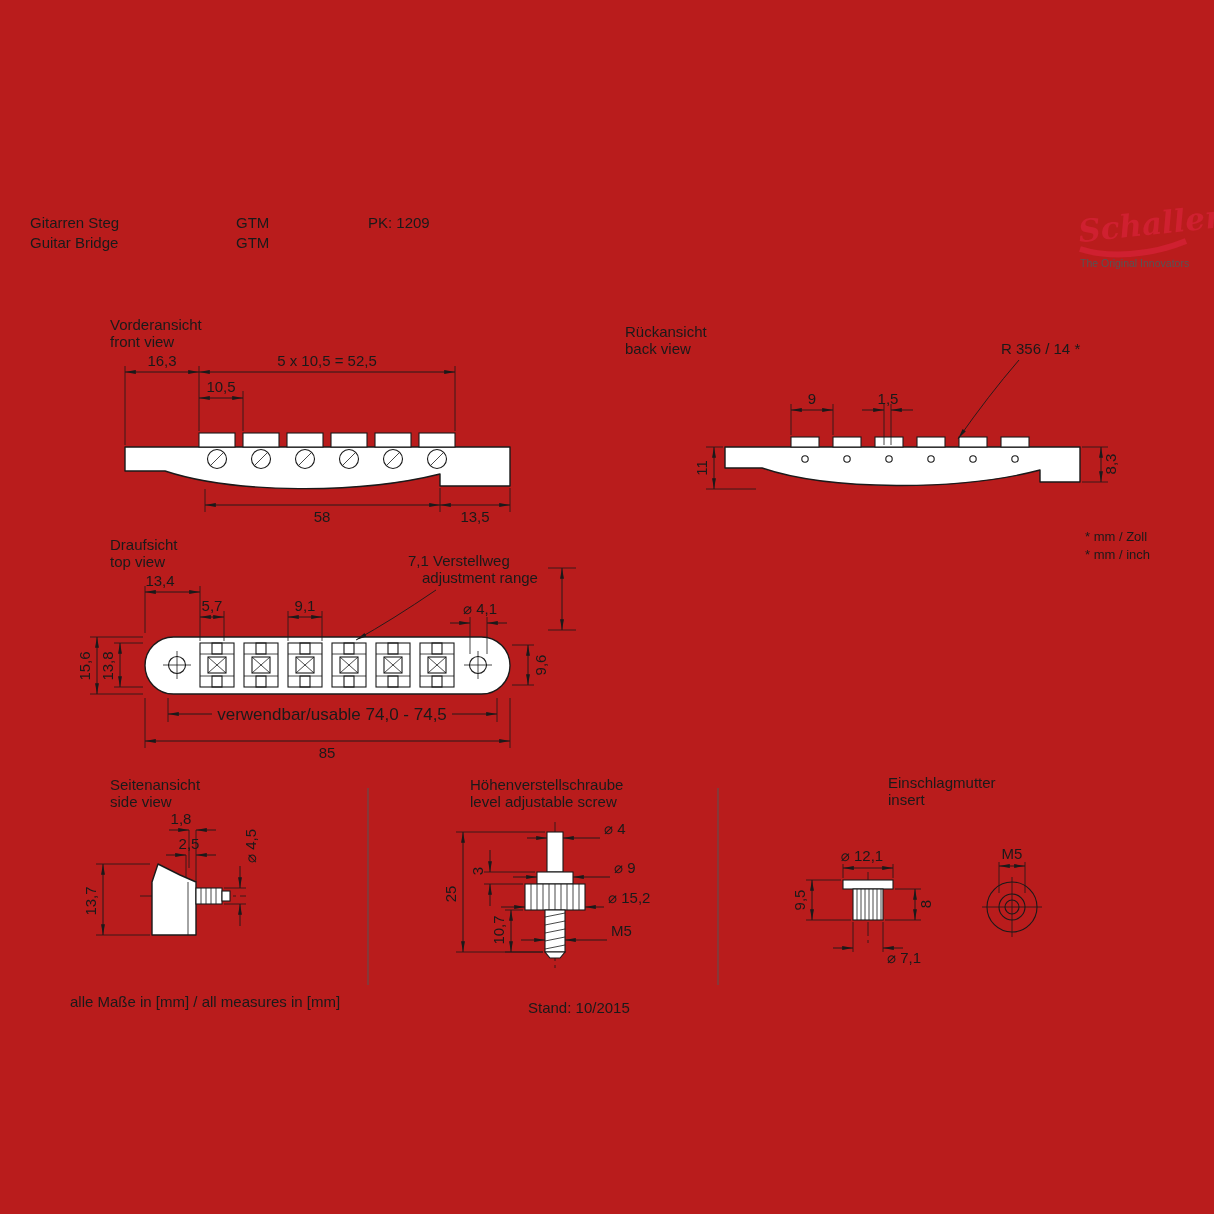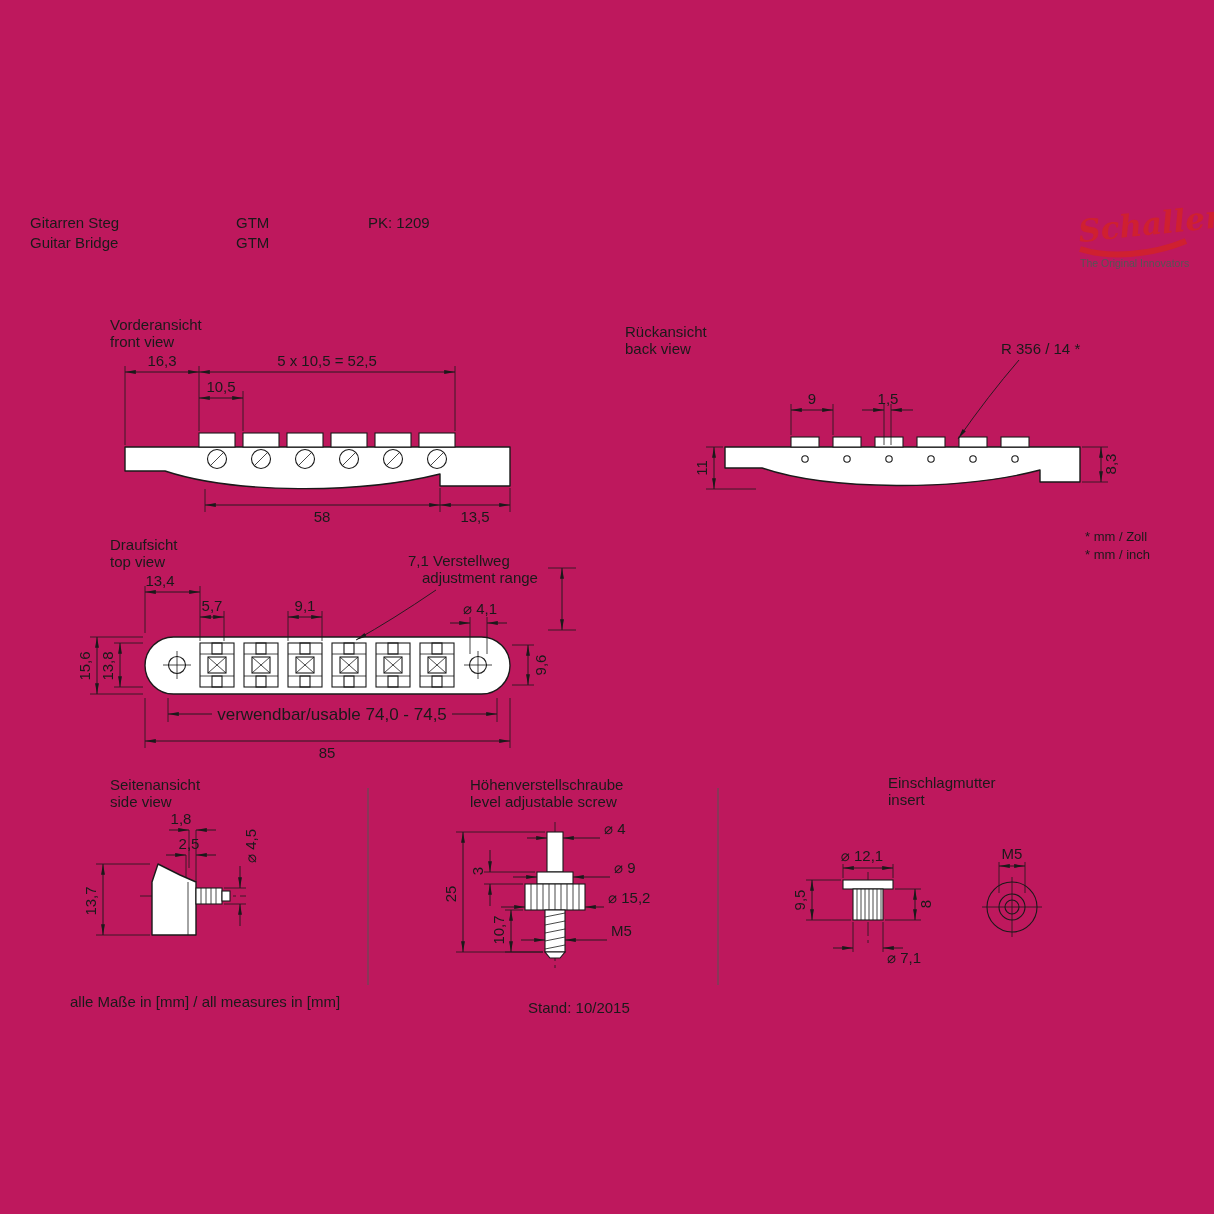--- a/index.html
+++ b/index.html
@@ -1,16 +1,16 @@
 <!DOCTYPE html>
 <html><head>
 <meta charset="utf-8">
 <style>
   html,body{margin:0;padding:0;background:#ffffff;}
-  .page{position:relative;width:1214px;height:1214px;background:#be185d;overflow:hidden;}
+  .page{position:relative;width:1214px;height:1214px;background:#b91c1c;overflow:hidden;}
   svg text{font-family:"Liberation Sans", sans-serif;font-size:15px;fill:#1a1a1a;}
   .tm{text-anchor:middle;}
   .t-big{font-size:17px;}
   .t-note{font-size:13px;}
   .t-tag{font-size:10.5px;fill:#555;}
   .logo-text{font-size:31px;font-style:italic;font-weight:bold;fill:#cf2030;font-family:"DejaVu Serif", serif;}
   .ol{fill:#fff;stroke:#1a1a1a;stroke-width:1.4;stroke-linejoin:round;}
   .ln{fill:#fff;stroke:#1a1a1a;stroke-width:1.1;}
   .nf{fill:none;stroke:#1a1a1a;stroke-width:1.1;}
   .ext{stroke:#1a1a1a;stroke-width:0.8;fill:none;}

